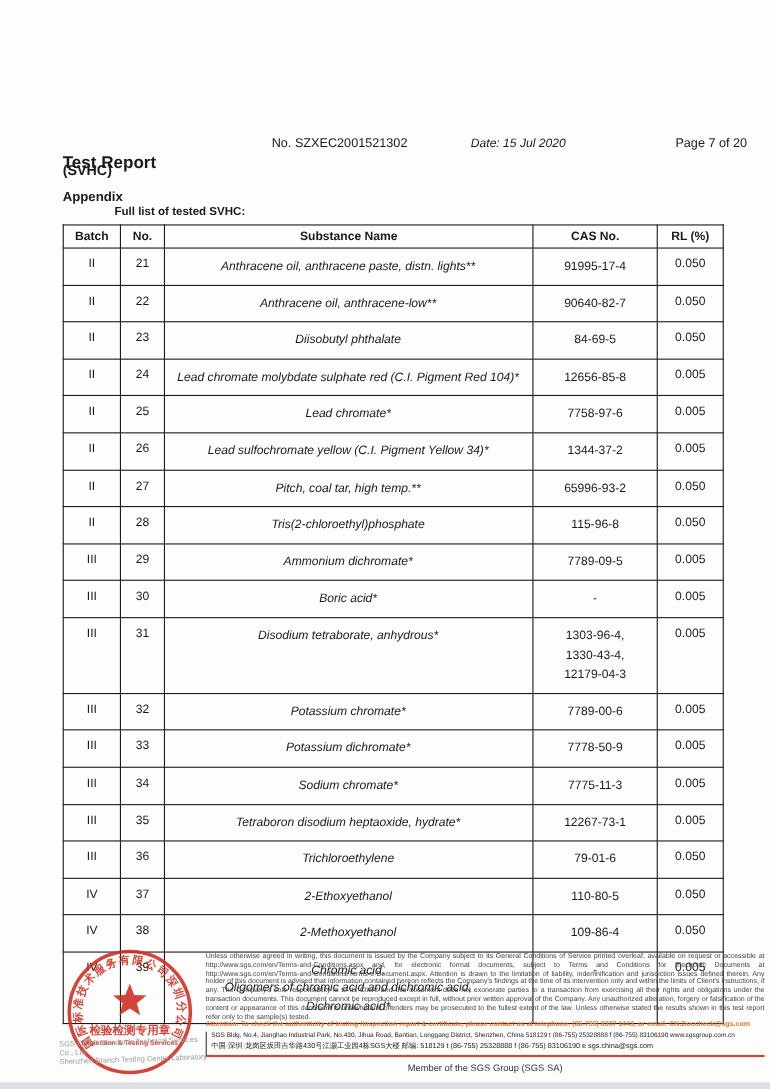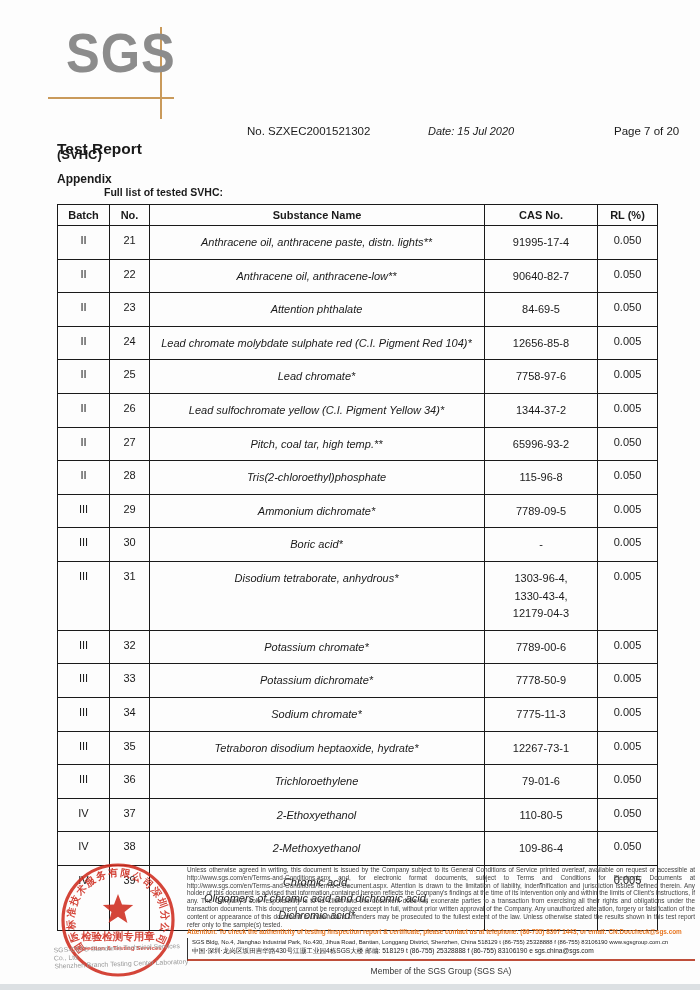--- a/index.html
+++ b/index.html
@@ -57,25 +57,20 @@
     position:absolute;left:54px;top:944px;width:140px;color:#9a9a9a;
     font-size:6.8px;line-height:8.2px;transform:rotate(-2deg);
   }
   .bottom-strip{position:absolute;left:0;bottom:0;width:100%;height:6px;background:#dce0e3;}
 </style>
 </head>
 <body>
 
 <div class="page">
 
-  <div class="logo">
-    <div class="logo-hline"></div>
-    <div class="logo-vline"></div>
-    <div class="logo-letters">SGS</div>
-  </div>
 
   <div class="report-title">Test Report</div>
   <div class="report-no">No. SZXEC2001521302</div>
   <div class="report-date">Date: 15 Jul 2020</div>
   <div class="report-page">Page 7 of 20</div>
   <div class="report-subtitle">(SVHC)</div>
   <div class="appendix">Appendix</div>
   <div class="full-list">Full list of tested SVHC:</div>
 
   <div class="svhc-table-wrap">
@@ -109,21 +104,21 @@
       <td class="c-batch">II</td>
       <td class="c-no">22</td>
       <td class="c-name">Anthracene oil, anthracene-low**</td>
       <td class="c-cas">90640-82-7</td>
       <td class="c-rl">0.050</td>
     </tr>
 
     <tr>
       <td class="c-batch">II</td>
       <td class="c-no">23</td>
-      <td class="c-name">Attention phthalate</td>
+      <td class="c-name">Diisobutyl phthalate</td>
       <td class="c-cas">84-69-5</td>
       <td class="c-rl">0.050</td>
     </tr>
 
     <tr>
       <td class="c-batch">II</td>
       <td class="c-no">24</td>
       <td class="c-name">Lead chromate molybdate sulphate red (C.I. Pigment Red 104)*</td>
       <td class="c-cas">12656-85-8</td>
       <td class="c-rl">0.005</td>

